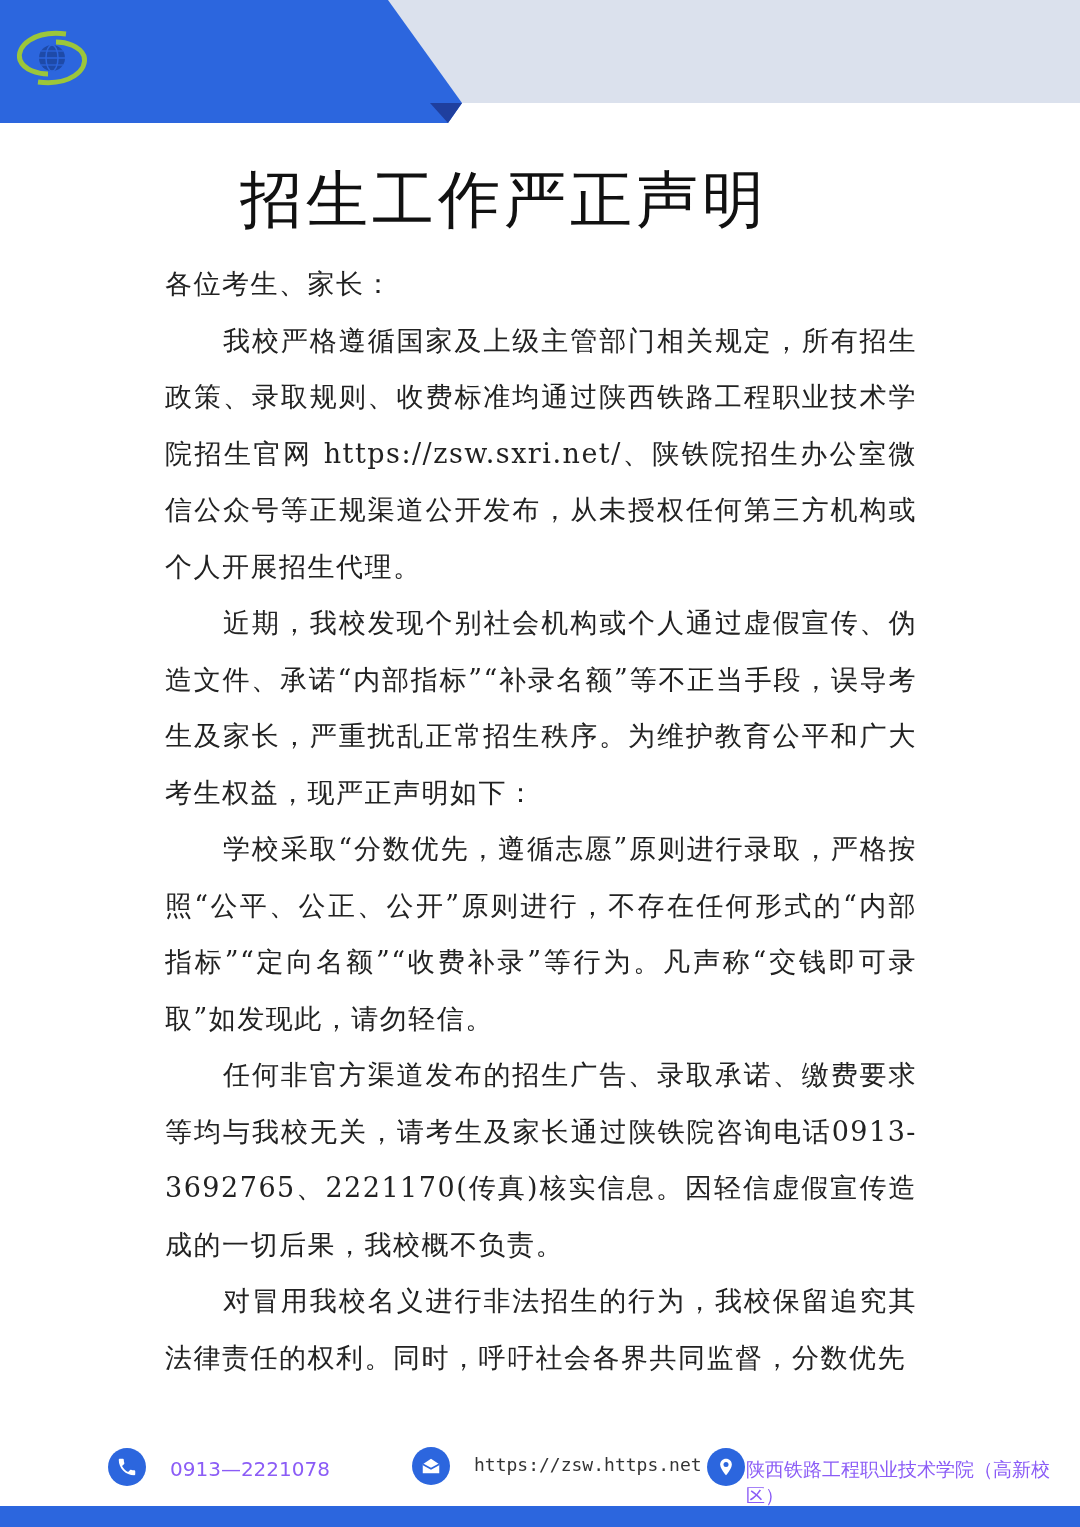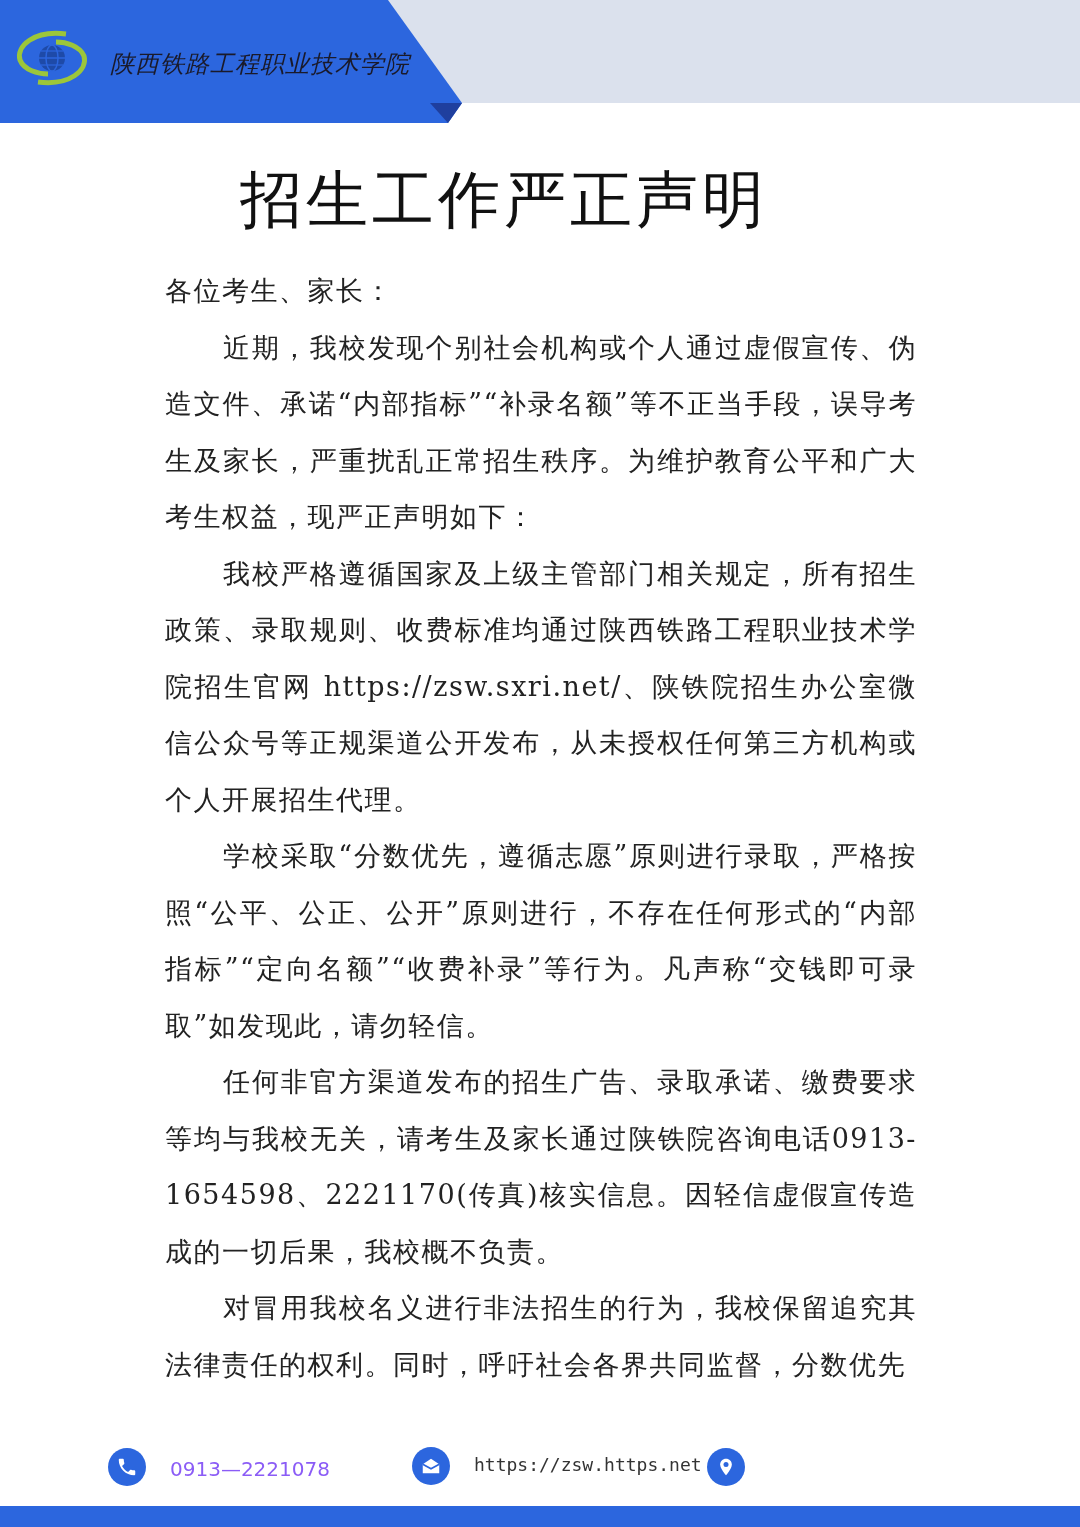--- a/index.html
+++ b/index.html
@@ -26,21 +26,21 @@
     position: absolute; left: 110px; top: 48px;
     font-family: "DejaVu Serif", serif; font-style: italic;
     font-size: 24px; letter-spacing: 1px; color: #1a1a2a;
   }
   .title {
     position: absolute; left: 0; top: 158px; width: 1008px; text-align: center;
     font-size: 62px; letter-spacing: 4px; color: #111;
     font-family: "DejaVu Serif", "Liberation Serif", serif;
   }
   .body {
-    position: absolute; left: 165px; top: 263px; width: 752px;
+    position: absolute; left: 165px; top: 256px; width: 752px;
     font-size: 27px; line-height: 56.5px; letter-spacing: 1.5px; color: #222;
   }
   .body p { margin: 0; text-align: justify; }
   .body p.indent { text-indent: 58px; }
   .footer { position: absolute; left: 0; top: 1440px; width: 1080px; height: 60px; }
   .f-icon {
     position: absolute; width: 38px; height: 38px; border-radius: 50%;
     background: #2c66de; display: flex; align-items: center; justify-content: center;
   }
   .f-text { position: absolute; font-size: 20px; color: #8b5cf6; }
@@ -55,31 +55,30 @@
   <div class="header-dark"></div>
   <svg class="logo" viewBox="0 0 76 60">
     <path d="M52 6 C20 2, 2 18, 6 32 C10 42, 24 46, 34 46" fill="none" stroke="#9cc63a" stroke-width="5"></path>
     <path d="M24 54 C56 58, 74 42, 70 28 C66 18, 52 14, 42 14" fill="none" stroke="#9cc63a" stroke-width="5"></path>
     <circle cx="38" cy="30" r="13" fill="#1e4aa8"></circle>
     <ellipse cx="38" cy="30" rx="6" ry="13" fill="none" stroke="#2c66de" stroke-width="1.5"></ellipse>
     <line x1="25" y1="30" x2="51" y2="30" stroke="#2c66de" stroke-width="1.5"></line>
     <line x1="27" y1="23" x2="49" y2="23" stroke="#2c66de" stroke-width="1.2"></line>
     <line x1="27" y1="37" x2="49" y2="37" stroke="#2c66de" stroke-width="1.2"></line>
   </svg>
-  <div class="school-name">陕西铁路工程职业技术学院</div>
 </div>
 
 <div class="title">招生工作严正声明</div>
 
 <div class="body">
   <p>各位考生、家长：</p>
+  <p class="indent">我校严格遵循国家及上级主管部门相关规定，所有招生政策、录取规则、收费标准均通过陕西铁路工程职业技术学院招生官网 https://zsw.sxri.net/、陕铁院招生办公室微信公众号等正规渠道公开发布，从未授权任何第三方机构或个人开展招生代理。</p>
   <p class="indent">近期，我校发现个别社会机构或个人通过虚假宣传、伪造文件、承诺“内部指标”“补录名额”等不正当手段，误导考生及家长，严重扰乱正常招生秩序。为维护教育公平和广大考生权益，现严正声明如下：</p>
-  <p class="indent">我校严格遵循国家及上级主管部门相关规定，所有招生政策、录取规则、收费标准均通过陕西铁路工程职业技术学院招生官网 https://zsw.sxri.net/、陕铁院招生办公室微信公众号等正规渠道公开发布，从未授权任何第三方机构或个人开展招生代理。</p>
   <p class="indent">学校采取“分数优先，遵循志愿”原则进行录取，严格按照“公平、公正、公开”原则进行，不存在任何形式的“内部指标”“定向名额”“收费补录”等行为。凡声称“交钱即可录取”如发现此，请勿轻信。</p>
-  <p class="indent">任何非官方渠道发布的招生广告、录取承诺、缴费要求等均与我校无关，请考生及家长通过陕铁院咨询电话0913-1654598、2221170(传真)核实信息。因轻信虚假宣传造成的一切后果，我校概不负责。</p>
+  <p class="indent">任何非官方渠道发布的招生广告、录取承诺、缴费要求等均与我校无关，请考生及家长通过陕铁院咨询电话0913-3692765、2221170(传真)核实信息。因轻信虚假宣传造成的一切后果，我校概不负责。</p>
   <p class="indent">对冒用我校名义进行非法招生的行为，我校保留追究其法律责任的权利。同时，呼吁社会各界共同监督，分数优先</p>
 </div>
 
 <div class="footer">
   <div class="f-icon" style="left:108px; top:8px;">
     <svg width="22" height="22" viewBox="0 0 24 24">
         <path d="M6.6 10.8c1.4 2.8 3.8 5.1 6.6 6.6l2.2-2.2c.3-.3.7-.4 1-.2 1.1.4 2.3.6 3.6.6.6 0 1 .4 1 1V20c0 .6-.4 1-1 1C10.6 21 3 13.4 3 4c0-.6.4-1 1-1h3.5c.6 0 1 .4 1 1 0 1.3.2 2.5.6 3.6.1.3 0 .7-.2 1L6.6 10.8z" fill="#fff"></path>
       </svg>
   </div>
   <div class="f-text" style="left:170px; top:17px; font-family:'DejaVu Sans', sans-serif;">0913—2221078</div>
@@ -91,15 +90,16 @@
       </svg>
   </div>
   <div class="f-text" style="left:474px; top:14px; font-size:18px; font-family:'DejaVu Sans Mono', monospace; color:#333;">https://zsw.https.net</div>
 
   <div class="f-icon" style="left:707px; top:8px;">
     <svg width="20" height="22" viewBox="0 0 24 24">
         <path d="M12 2C8 2 5 5 5 9c0 5 7 13 7 13s7-8 7-13c0-4-3-7-7-7z" fill="#fff"></path>
         <circle cx="12" cy="9" r="3" fill="#2c66de"></circle>
       </svg>
   </div>
+  <div class="f-text" style="left:746px; top:17px; font-family:'DejaVu Sans', sans-serif; font-size:19px;">陕西铁路工程职业技术学院（高新校区）</div>
 </div>
 
 <div class="bottom-bar"></div>
 
 </body></html>

